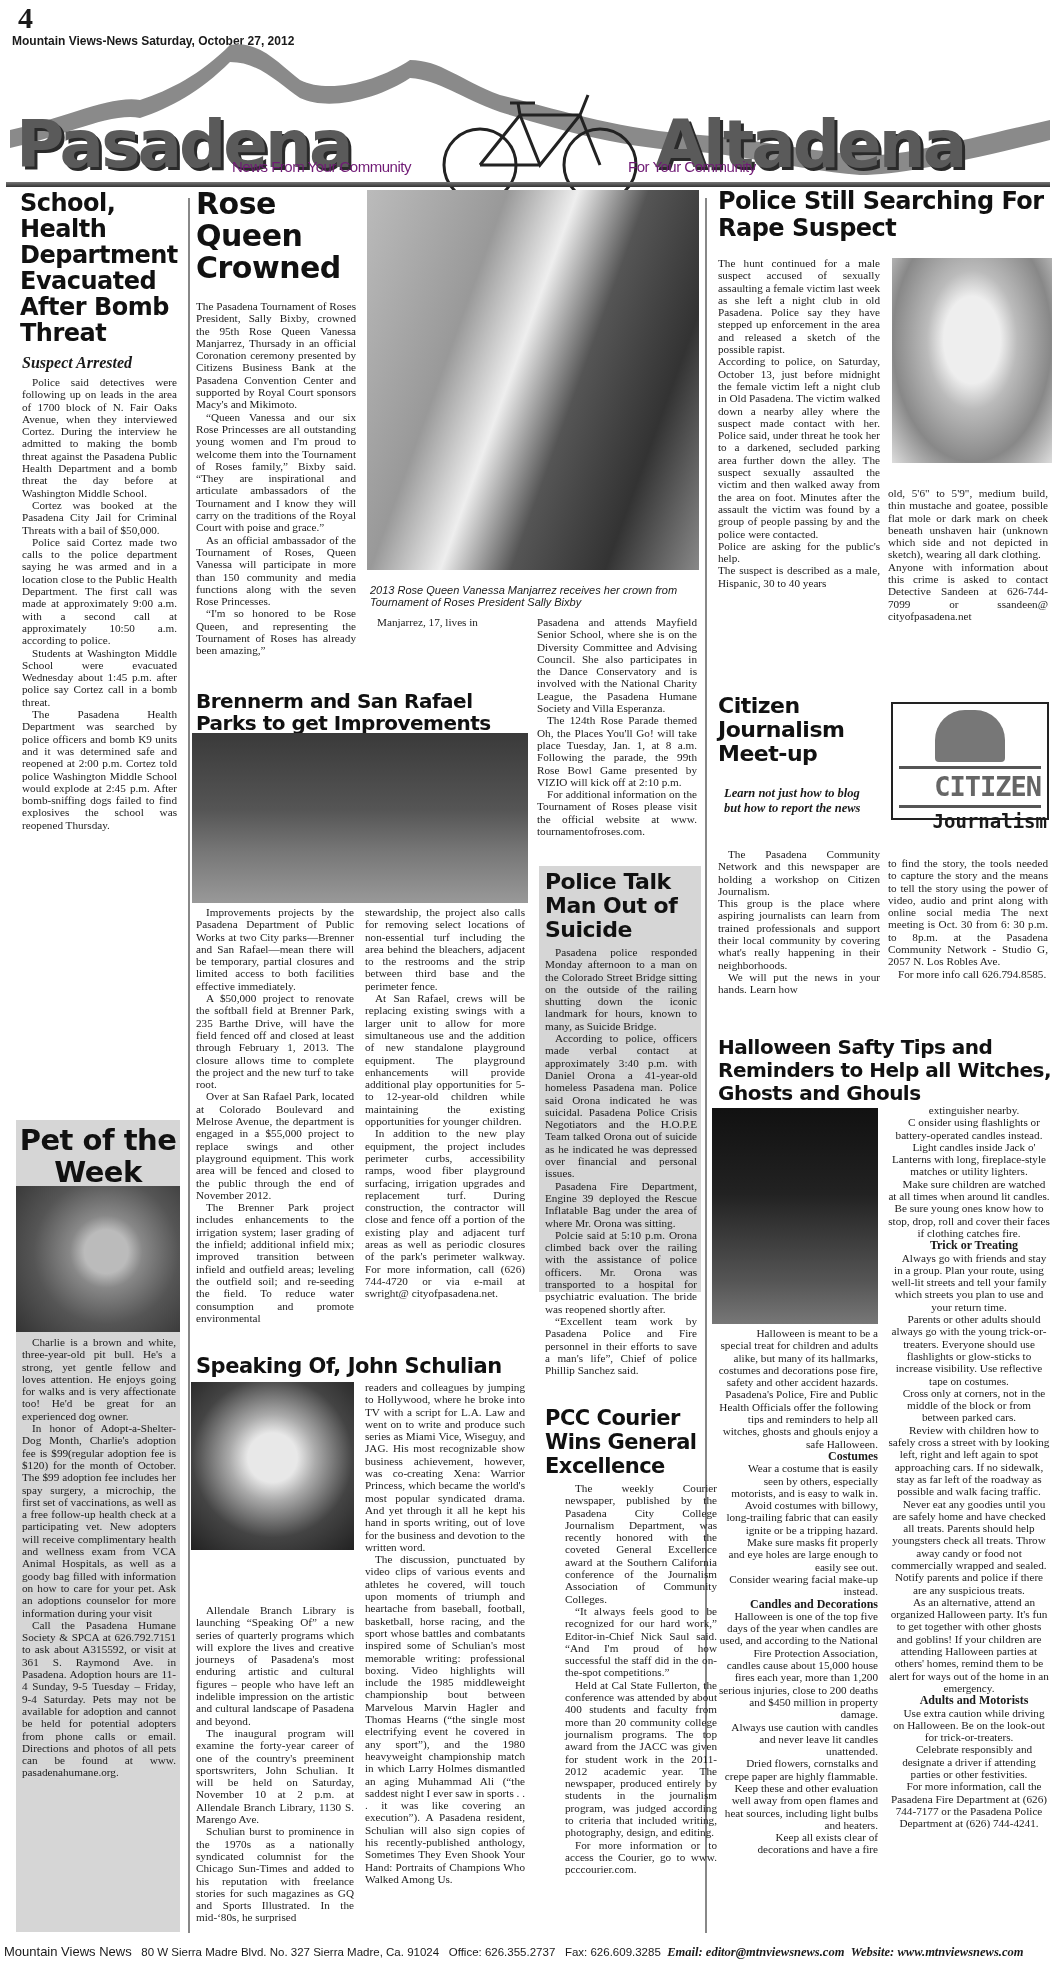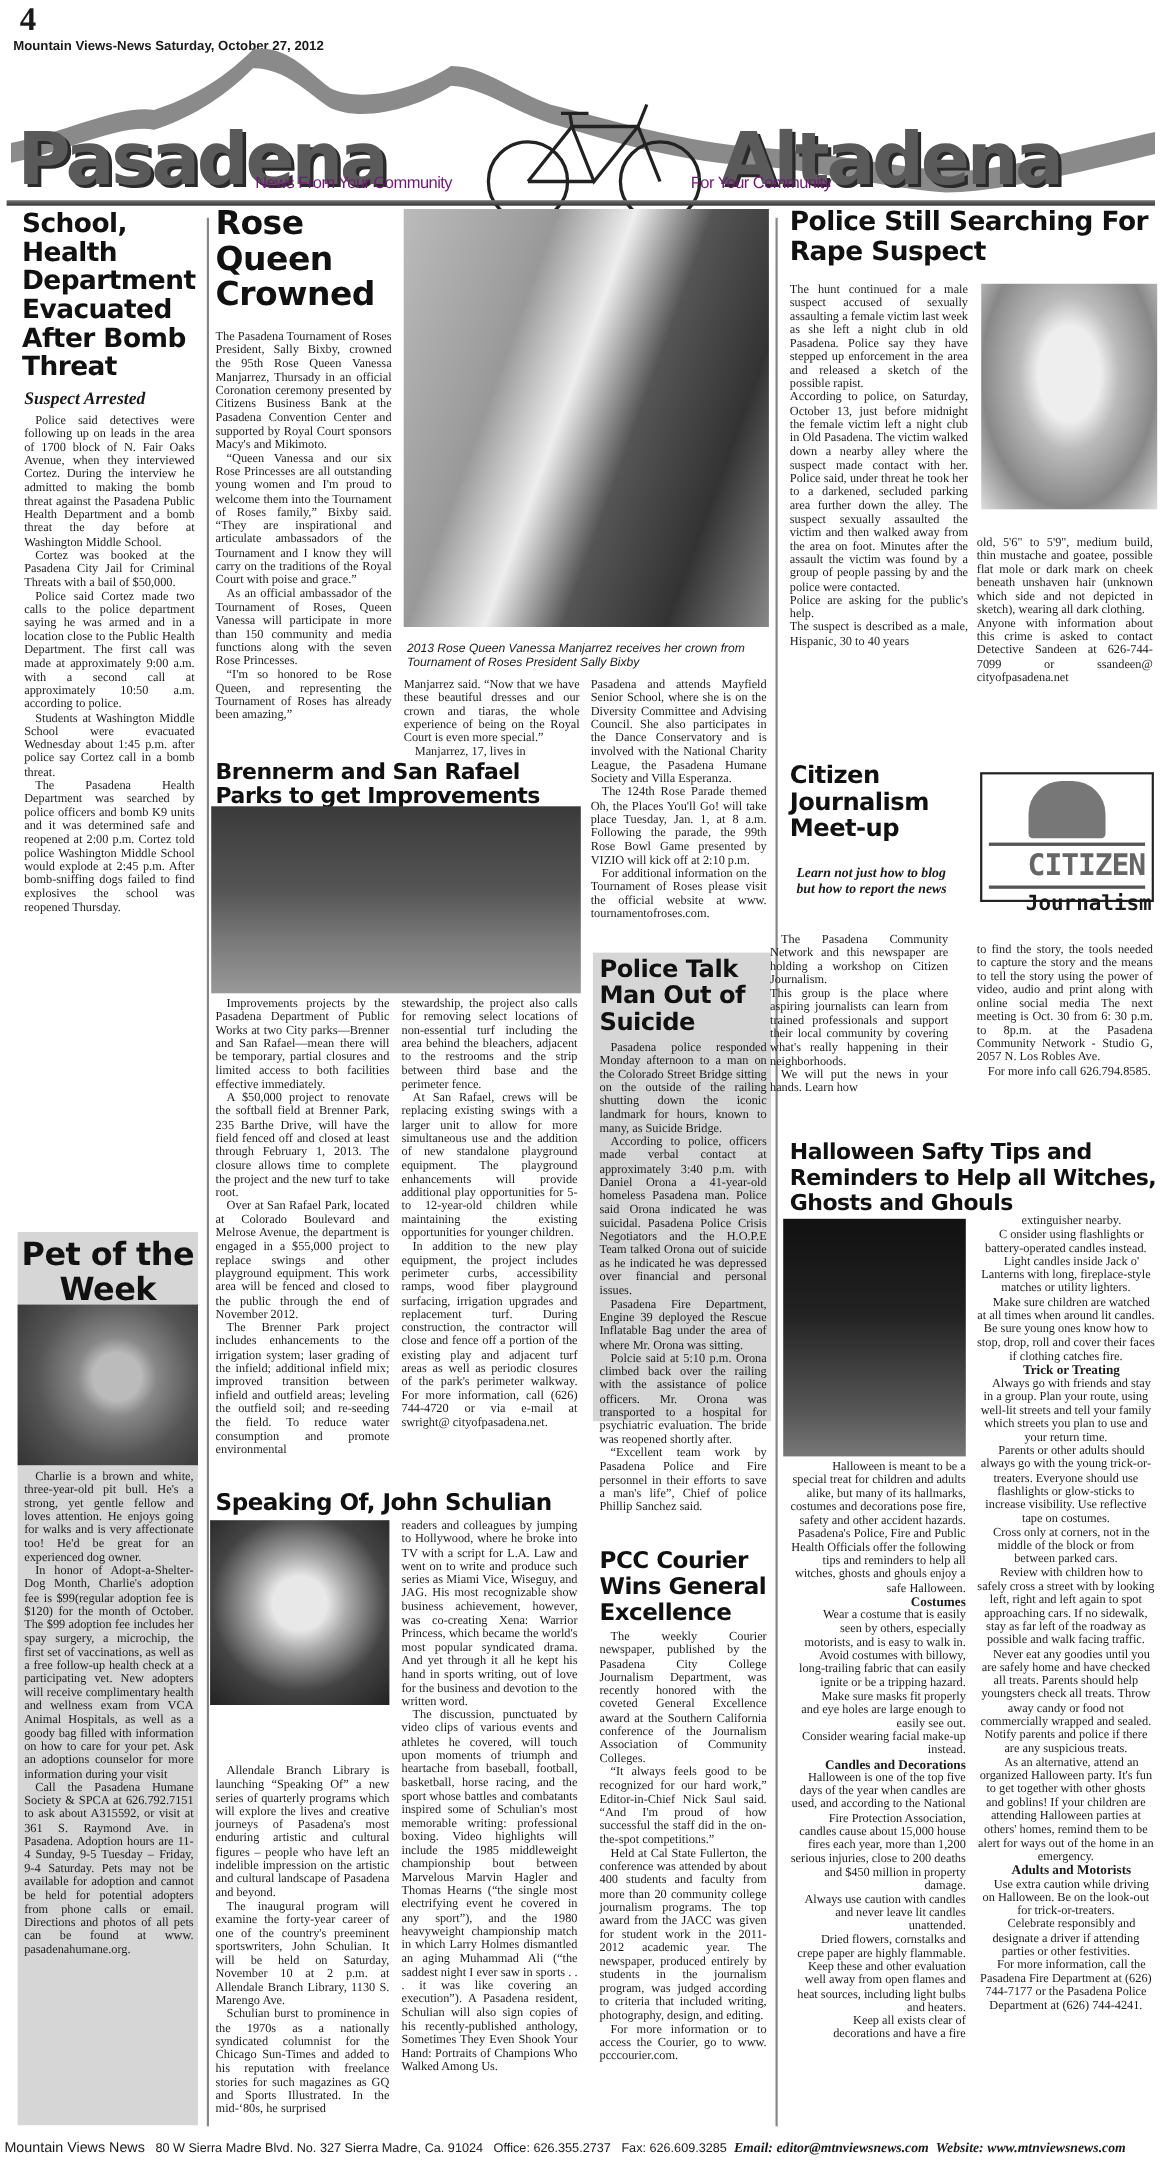--- a/index.html
+++ b/index.html
@@ -72,21 +72,20 @@
 <div class="abs hl" style="left:196px;top:188px;width:150px;font-size:30px;line-height:32px">Rose Queen Crowned</div>
 <div class="photo" style="left:367px;top:190px;width:332px;height:380px;background:linear-gradient(110deg,#bbb 0%,#999 30%,#eee 45%,#555 60%,#333 80%,#888 100%)"></div>
 <div class="abs cap" style="left:370px;top:584px;width:330px">2013 Rose Queen Vanessa Manjarrez receives her crown from Tournament of Roses President Sally Bixby</div>
 <div class="abs body" style="left:196px;top:300px;width:160px">
   <p class="ni">The Pasadena Tournament of Roses President, Sally Bixby, crowned the 95th Rose Queen Vanessa Manjarrez, Thursady in an official Coronation ceremony presented by Citizens Business Bank at the Pasadena Convention Center and supported by Royal Court sponsors Macy's and Mikimoto.</p>
   <p>“Queen Vanessa and our six Rose Princesses are all outstanding young women and I'm proud to welcome them into the Tournament of Roses family,” Bixby said. “They are inspirational and articulate ambassadors of the Tournament and I know they will carry on the traditions of the Royal Court with poise and grace.”</p>
   <p>As an official ambassador of the Tournament of Roses, Queen Vanessa will participate in more than 150 community and media functions along with the seven Rose Princesses.</p>
   <p>“I'm so honored to be Rose Queen, and representing the Tournament of Roses has already been amazing,”</p>
 </div>
 <div class="abs body" style="left:367px;top:616px;width:160px">
-  <p class="ni">Manjarrez said. “Now that we have these beautiful dresses and our crown and tiaras, the whole experience of being on the Royal Court is even more special.”</p>
   <p>Manjarrez, 17, lives in</p>
 </div>
 <div class="abs body" style="left:537px;top:616px;width:160px">
   <p class="ni">Pasadena and attends Mayfield Senior School, where she is on the Diversity Committee and Advising Council. She also participates in the Dance Conservatory and is involved with the National Charity League, the Pasadena Humane Society and Villa Esperanza.</p>
   <p>The 124th Rose Parade themed Oh, the Places You'll Go! will take place Tuesday, Jan. 1, at 8 a.m. Following the parade, the 99th Rose Bowl Game presented by VIZIO will kick off at 2:10 p.m.</p>
   <p>For additional information on the Tournament of Roses please visit the official website at www. tournamentofroses.com.</p>
 </div>
 
 <div class="abs hl" style="left:196px;top:690px;width:335px;font-size:20px;line-height:22px">Brennerm and San Rafael Parks to get Improvements</div>
 <div class="photo" style="left:192px;top:733px;width:336px;height:170px;background:linear-gradient(#3a3a3a 0%,#555 45%,#777 70%,#999 100%)"></div>
@@ -118,21 +117,21 @@
 <div class="abs hl" style="left:545px;top:870px;width:155px;font-size:22px;line-height:24px">Police Talk Man Out of Suicide</div>
 <div class="abs body" style="left:545px;top:946px;width:152px">
   <p>Pasadena police responded Monday afternoon to a man on the Colorado Street Bridge sitting on the outside of the railing shutting down the iconic landmark for hours, known to many, as Suicide Bridge.</p>
   <p>According to police, officers made verbal contact at approximately 3:40 p.m. with Daniel Orona a 41-year-old homeless Pasadena man. Police said Orona indicated he was suicidal. Pasadena Police Crisis Negotiators and the H.O.P.E Team talked Orona out of suicide as he indicated he was depressed over financial and personal issues.</p>
   <p>Pasadena Fire Department, Engine 39 deployed the Rescue Inflatable Bag under the area of where Mr. Orona was sitting.</p>
   <p>Polcie said at 5:10 p.m. Orona climbed back over the railing with the assistance of police officers. Mr. Orona was transported to a hospital for psychiatric evaluation. The bride was reopened shortly after.</p>
   <p>“Excellent team work by Pasadena Police and Fire personnel in their efforts to save a man's life”, Chief of police Phillip Sanchez said.</p>
 </div>
 
 <div class="abs hl" style="left:545px;top:1406px;width:160px;font-size:21px;line-height:24px">PCC Courier Wins General Excellence</div>
-<div class="abs body" style="left:545px;top:1482px;width:152px">
+<div class="abs body" style="left:565px;top:1482px;width:152px">
   <p>The weekly Courier newspaper, published by the Pasadena City College Journalism Department, was recently honored with the coveted General Excellence award at the Southern California conference of the Journalism Association of Community Colleges.</p>
   <p>“It always feels good to be recognized for our hard work,” Editor-in-Chief Nick Saul said. “And I'm proud of how successful the staff did in the on-the-spot competitions.”</p>
   <p>Held at Cal State Fullerton, the conference was attended by about 400 students and faculty from more than 20 community college journalism programs. The top award from the JACC was given for student work in the 2011-2012 academic year. The newspaper, produced entirely by students in the journalism program, was judged according to criteria that included writing, photography, design, and editing.</p>
   <p>For more information or to access the Courier, go to www. pcccourier.com.</p>
 </div>
 
 <div class="abs hl" style="left:718px;top:188px;width:335px;font-size:24px;line-height:27px">Police Still Searching For Rape Suspect</div>
 <div class="photo" style="left:892px;top:258px;width:160px;height:205px;background:radial-gradient(ellipse at 50% 40%,#eee 0 25%,#bbb 40%,#888 70%,#ddd 100%)"></div>
 <div class="abs body" style="left:718px;top:257px;width:162px">
   <p class="ni">The hunt continued for a male suspect accused of sexually assaulting a female victim last week as she left a night club in old Pasadena. Police say they have stepped up enforcement in the area and released a sketch of the possible rapist.</p>
@@ -145,21 +144,21 @@
   <p class="ni">Anyone with information about this crime is asked to contact Detective Sandeen at 626-744-7099 or ssandeen@ cityofpasadena.net</p>
 </div>
 
 <div class="abs hl" style="left:718px;top:694px;width:160px;font-size:22px;line-height:24px">Citizen Journalism Meet-up</div>
 <div class="abs sub" style="left:724px;top:786px;width:155px;font-size:12.5px;line-height:15px">Learn not just how to blog but how to report the news</div>
 <div class="abs" style="left:891px;top:702px;width:158px;height:118px;border:2px solid #222;text-align:right">
   <div style="margin:6px auto 0;width:70px;height:52px;background:#777;border-radius:30px 30px 4px 4px"></div>
   <div style="font-family:'DejaVu Sans Mono',monospace;font-weight:bold;font-size:27px;color:#666;border-top:3px solid #555;border-bottom:3px solid #555;margin:4px 6px 0;line-height:36px;letter-spacing:-1px">CITIZEN</div>
   <div style="font-family:'DejaVu Sans Mono',monospace;font-weight:bold;font-size:19px;line-height:26px">Journalism</div>
 </div>
-<div class="abs body" style="left:700px;top:848px;width:162px">
+<div class="abs body" style="left:718px;top:848px;width:162px">
   <p>The Pasadena Community Network and this newspaper are holding a workshop on Citizen Journalism.</p>
   <p class="ni">This group is the place where aspiring journalists can learn from trained professionals and support their local community by covering what's really happening in their neighborhoods.</p>
   <p>We will put the news in your hands. Learn how</p>
 </div>
 <div class="abs body" style="left:888px;top:857px;width:160px">
   <p class="ni">to find the story, the tools needed to capture the story and the means to tell the story using the power of video, audio and print along with online social media The next meeting is Oct. 30 from 6: 30 p.m. to 8p.m. at the Pasadena Community Network - Studio G, 2057 N. Los Robles Ave.</p>
   <p>For more info call 626.794.8585.</p>
 </div>
 
 <div class="abs hl" style="left:718px;top:1036px;width:335px;font-size:20px;line-height:23px">Halloween Safty Tips and Reminders to Help all Witches, Ghosts and Ghouls</div>

